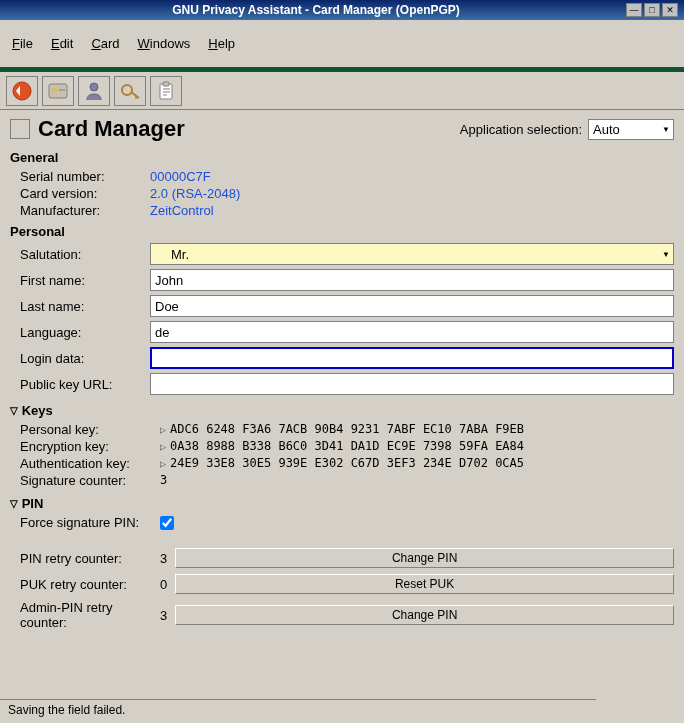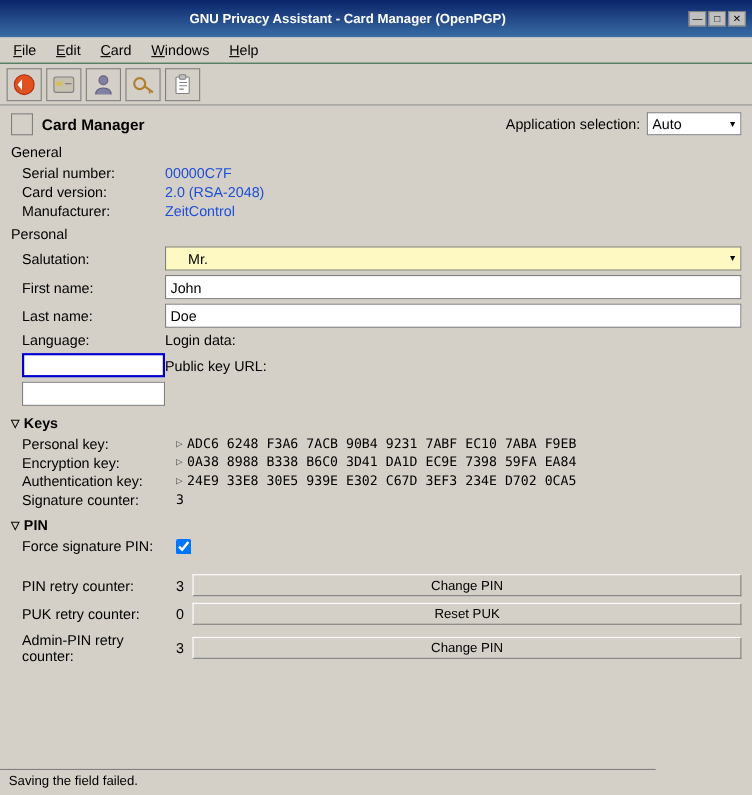--- a/index.html
+++ b/index.html
@@ -11,21 +11,21 @@
       height: 723px;
       overflow: hidden;
     }
     .title-bar {
       background: linear-gradient(to bottom, #0a246a, #3a6ea5);
       color: white;
       padding: 3px 6px;
       display: flex;
       align-items: center;
       justify-content: space-between;
-      height: 34px;
+      height: 20px;
     }
     .title-bar-title {
       font-size: 12px;
       font-weight: bold;
       flex: 1;
       text-align: center;
     }
     .title-bar-controls {
       display: flex;
       gap: 2px;
@@ -37,23 +37,23 @@
       height: 14px;
       font-size: 9px;
       cursor: pointer;
       display: flex;
       align-items: center;
       justify-content: center;
       color: black;
     }
     .menu-bar {
       background: #d4d0c8;
-      border-bottom: 1px solid #14532d;
-      display: flex;
-      padding: 2px 4px;
+      border-bottom: 5px solid #14532d;
+      display: flex;
+      padding: 14px 4px;
       gap: 2px;
     }
     .menu-item {
       padding: 2px 8px;
       cursor: pointer;
       font-size: 13px;
     }
     .menu-item .underline { text-decoration: underline; }
     .toolbar {
       background: #d4d0c8;
@@ -84,21 +84,21 @@
     .header-row {
       display: flex;
       align-items: center;
       justify-content: space-between;
       margin-bottom: 8px;
     }
     .app-title {
       display: flex;
       align-items: center;
       gap: 8px;
-      font-size: 14px;
+      font-size: 22px;
       font-weight: bold;
     }
     .app-icon {
       width: 20px;
       height: 20px;
       background: #d4d0c8;
       border: 1px solid #808080;
     }
     .app-selection {
       display: flex;
@@ -121,21 +121,21 @@
     .select-wrapper::after {
       content: '▼';
       font-size: 8px;
       position: absolute;
       right: 4px;
       top: 50%;
       transform: translateY(-50%);
       pointer-events: none;
     }
     .section-header {
-      font-weight: normal;
+      font-weight: bold;
       font-size: 13px;
       margin: 6px 0 4px 0;
     }
     .section-divider {
       display: flex;
       align-items: center;
       gap: 4px;
       font-weight: bold;
       font-size: 13px;
       margin: 8px 0 4px 0;
@@ -346,20 +346,21 @@
       </select>
     </div>
 
     <span class="form-label">First name:</span>
     <input class="form-input" type="text" value="John" style="">
 
     <span class="form-label">Last name:</span>
     <input class="form-input" type="text" value="Doe" style="">
 
     <span class="form-label">Language:</span>
+    <input class="form-input" type="text" value="de" style="">
 
     <span class="form-label">Login data:</span>
     <input class="form-input" type="text" value="" style="border: 2px solid rgb(0, 0, 204);">
 
     <span class="form-label">Public key URL:</span>
     <input class="form-input" type="text" value="" style="">
 
   </div>
 
   <div class="section-divider">

